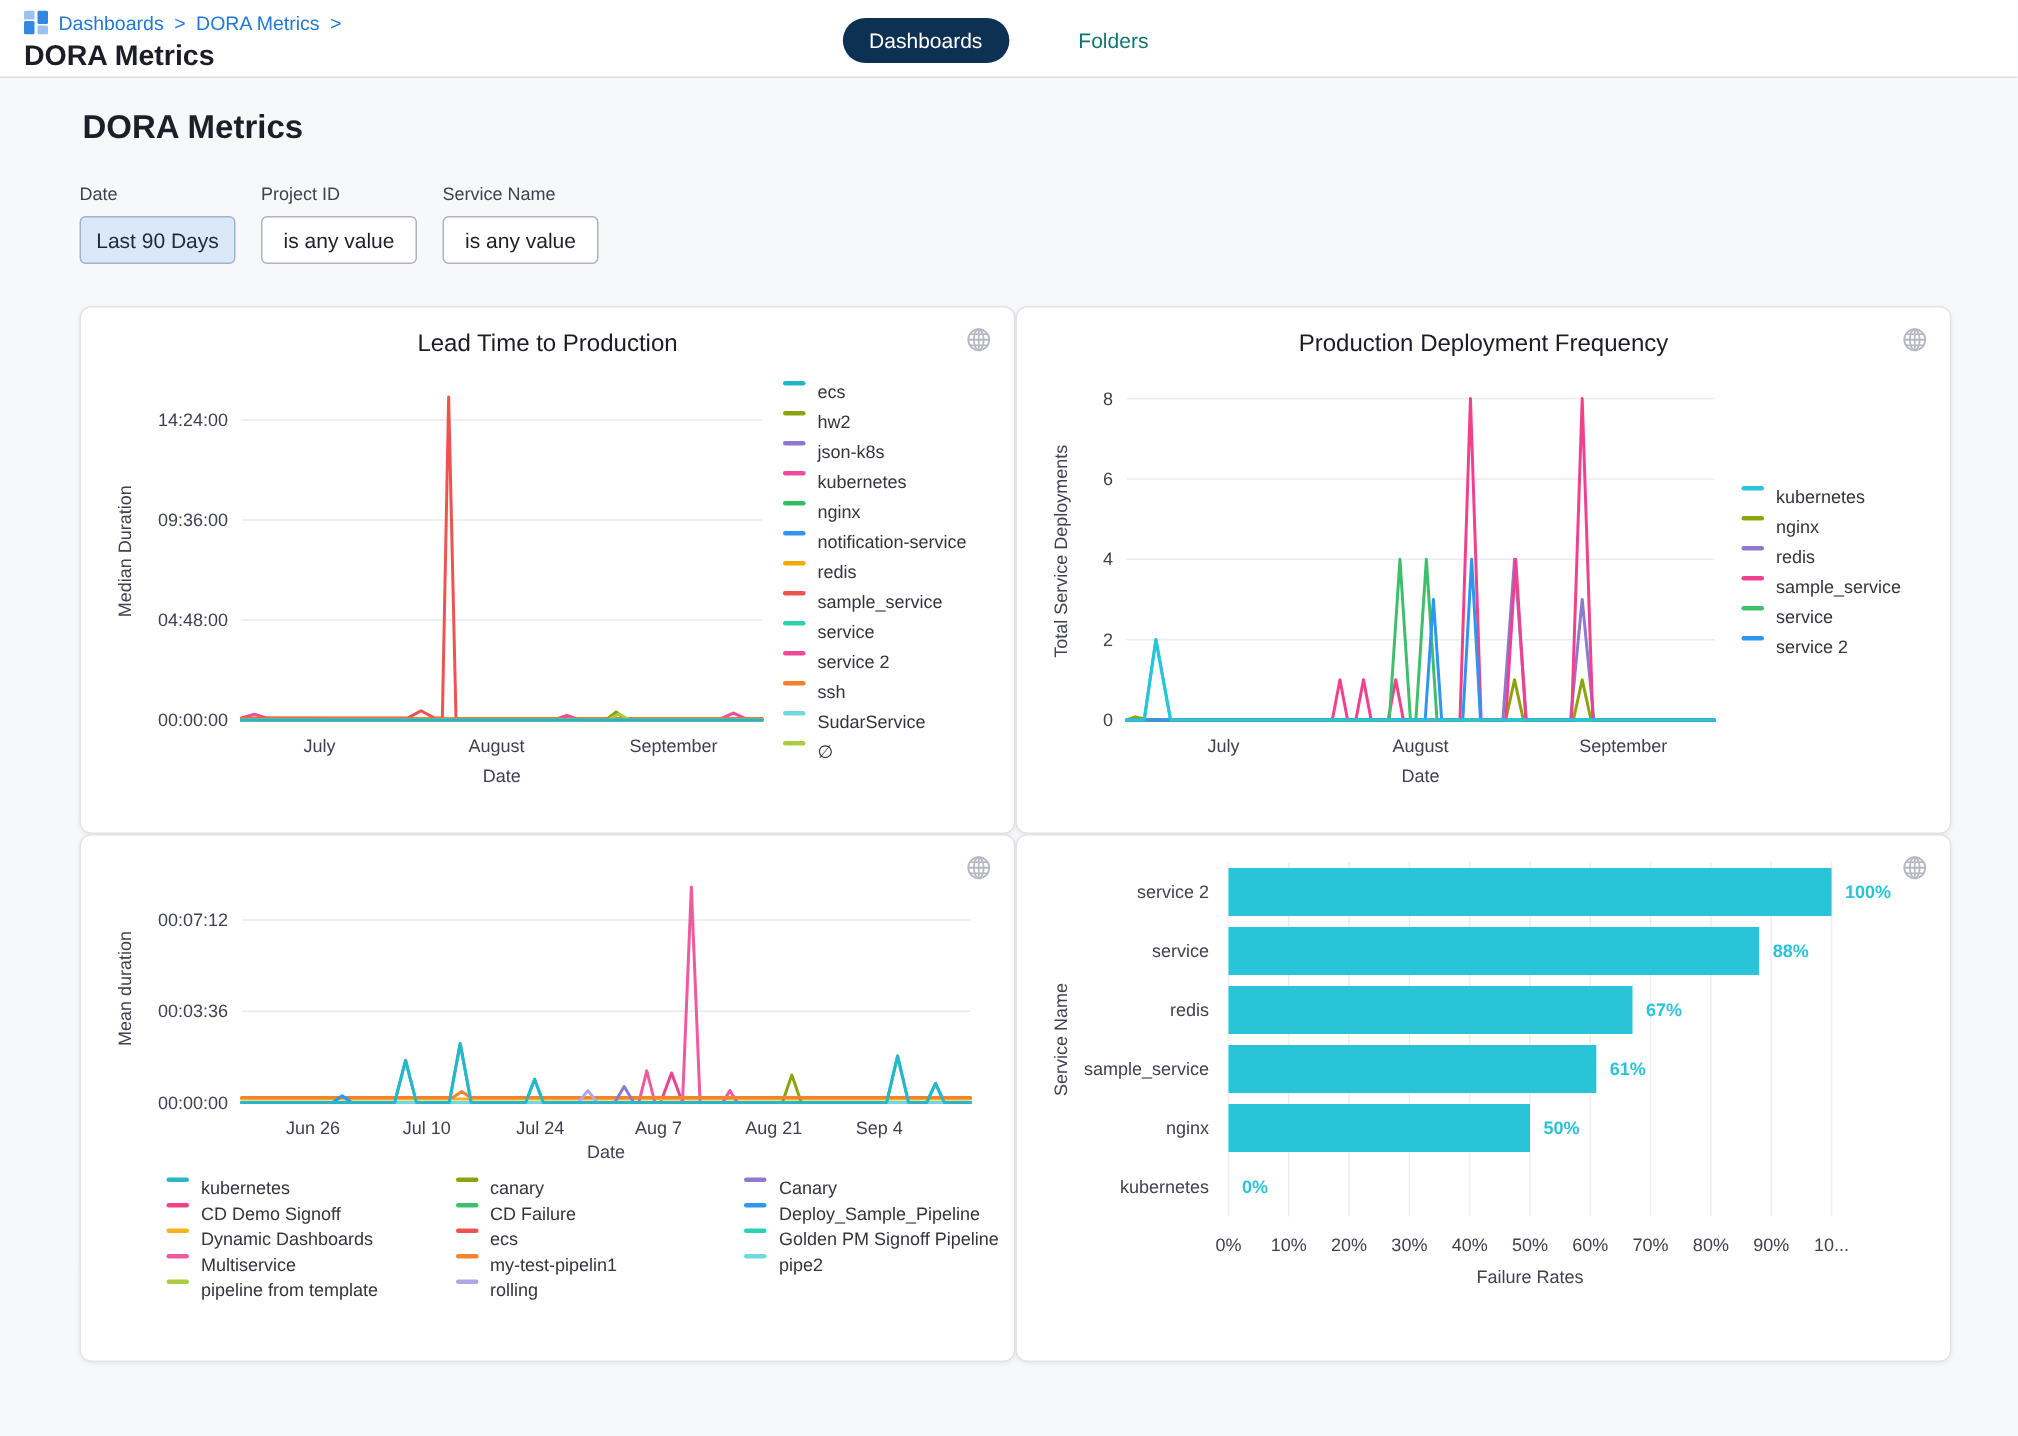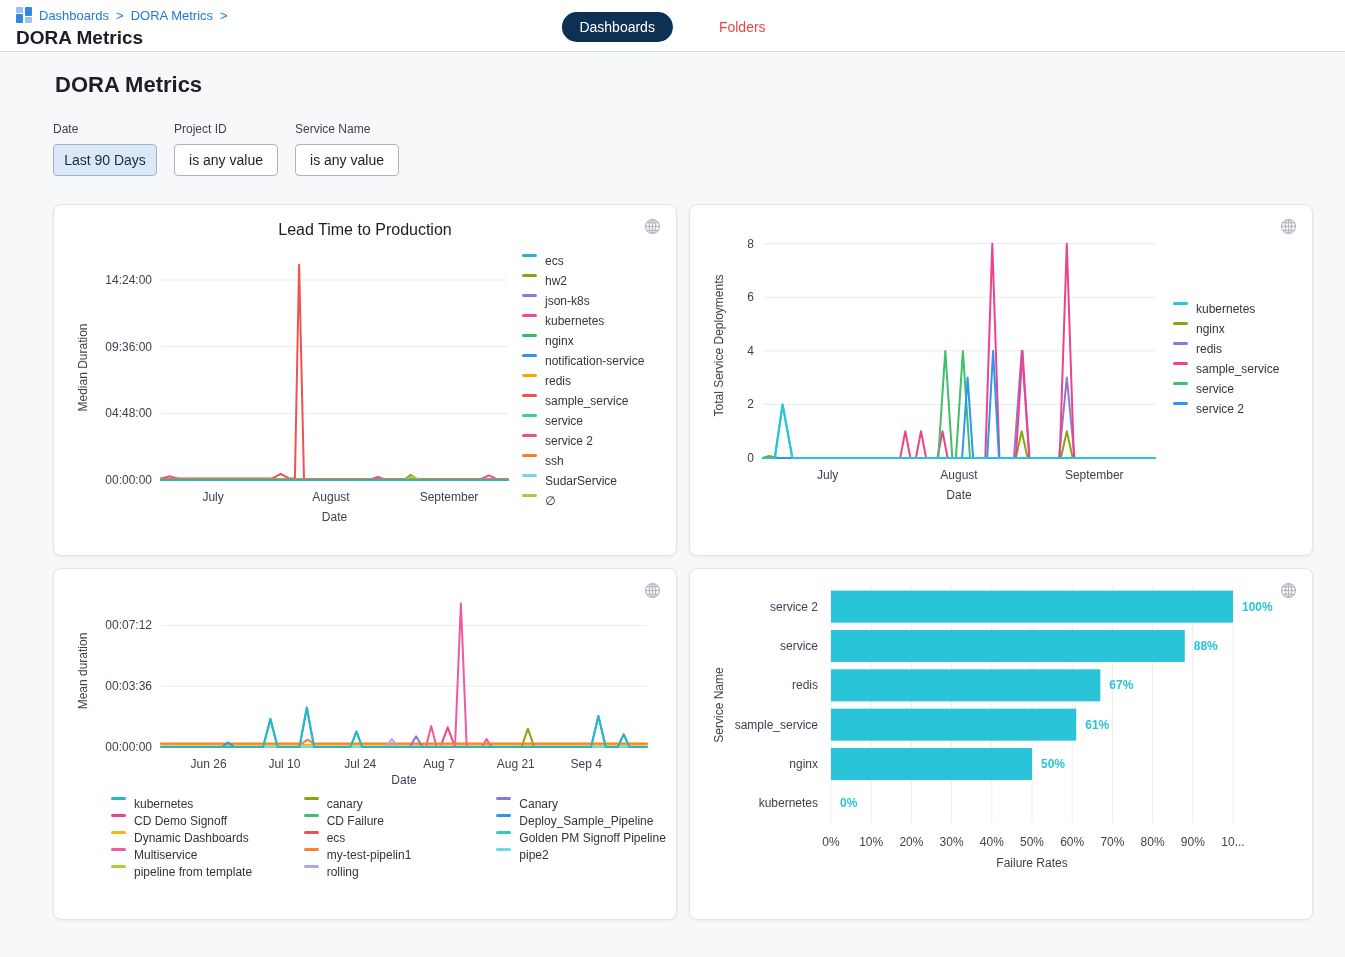--- a/index.html
+++ b/index.html
@@ -15,35 +15,35 @@
     position:relative; background:#fff; border-bottom:1px solid #d9dbe4;
     padding:7px 24px 9px 16px; height:52px;
   }
   .breadcrumb { display:flex; align-items:center; gap:7px; font-size:13px; }
   .breadcrumb a { color:#2079d6; text-decoration:none; cursor:pointer; }
   .crumb-sep { color:#2079d6; }
   .page-title { font-size:19px; font-weight:700; color:#1c1d26; margin-top:4px; }
   .tabs { position:absolute; left:50%; top:12px; transform:translateX(-50%);
           display:flex; align-items:center; gap:28px; }
   .tab { border:none; background:none; font-size:14px; cursor:pointer;
-         font-family:inherit; padding:7px 18px; border-radius:17px; color:#ef4444; }
+         font-family:inherit; padding:7px 18px; border-radius:17px; color:#0f766e; }
   .tab.active { background:#0d3153; color:#fff; }
   
   .main { padding:20px 32px 0 53px; }
   .dash-heading { font-size:22px; font-weight:700; color:#1d1e27; margin:0 0 24px 2px; }
   .filters { display:flex; gap:17px; margin-bottom:28px; }
   .filter-label { font-size:12px; color:#3f4150; margin-bottom:8px; }
   .filter-btn {
     font-family:inherit; font-size:14px; color:#1e1f29; cursor:pointer;
     background:#fff; border:1px solid #b0b2bf; border-radius:4px;
     padding:7px 1px; min-width:104px;
   }
   .filter-btn.highlighted { background:#dbe8f8; border-color:#9fb2cc; color:#1c2b3a; }
   
-  .grid { display:grid; grid-template-columns:624px 624px; gap:12px; }
+  .grid { display:grid; grid-template-columns:624px 624px; }
   .card {
     position:relative; background:#fff; border:1px solid #e3e4ea; border-radius:8px;
     box-shadow:0 1px 3px rgba(30,30,50,0.06); height:352px; padding:12px 15px;
   }
   .card-title { text-align:center; font-size:16px; font-weight:500; color:#1b1c26; margin:4px 0 0; }
   .globe-btn { position:absolute; top:11px; right:13px; background:none; border:none; cursor:pointer; padding:2px; }
   .chart-body { display:flex; align-items:center; }
   .chart-col { display:flex; flex-direction:column; }
   .legend-right { display:flex; flex-direction:column; gap:3px; font-size:12px; color:#33343d; padding-left:8px; }
   .legend-item { display:flex; gap:8px; white-space:nowrap; break-inside:avoid; margin-bottom:3px; }
@@ -191,20 +191,21 @@
       <button class="globe-btn">
         <svg width="17" height="17" viewBox="0 0 17 17" fill="none" stroke="#b6b8c3" stroke-width="1.2">
           <circle cx="8.5" cy="8.5" r="7"></circle>
           <ellipse cx="8.5" cy="8.5" rx="3.2" ry="7"></ellipse>
           <line x1="1.5" y1="8.5" x2="15.5" y2="8.5"></line>
           <line x1="2.6" y1="4.7" x2="14.4" y2="4.7"></line>
           <line x1="2.6" y1="12.3" x2="14.4" y2="12.3"></line>
           <line x1="8.5" y1="1.5" x2="8.5" y2="15.5"></line>
         </svg>
       </button>
+      <h3 class="card-title">Production Deployment Frequency</h3>
       <div class="chart-body">
         <svg id="chart-1" width="460" height="287">
             <line x1="58" x2="450" y1="241" y2="241" stroke="#eaebf0" stroke-width="1"></line>
             <text x="49" y="245" text-anchor="end" style="font-size: 12px; fill: rgb(63, 65, 80); font-weight: 400;">0</text>
             <line x1="58" x2="450" y1="187.42857142857142" y2="187.42857142857142" stroke="#eaebf0" stroke-width="1"></line>
             <text x="49" y="191.42857142857142" text-anchor="end" style="font-size: 12px; fill: rgb(63, 65, 80); font-weight: 400;">2</text>
             <line x1="58" x2="450" y1="133.85714285714286" y2="133.85714285714286" stroke="#eaebf0" stroke-width="1"></line>
             <text x="49" y="137.85714285714286" text-anchor="end" style="font-size: 12px; fill: rgb(63, 65, 80); font-weight: 400;">4</text>
             <line x1="58" x2="450" y1="80.28571428571428" y2="80.28571428571428" stroke="#eaebf0" stroke-width="1"></line>
             <text x="49" y="84.28571428571428" text-anchor="end" style="font-size: 12px; fill: rgb(63, 65, 80); font-weight: 400;">6</text>

